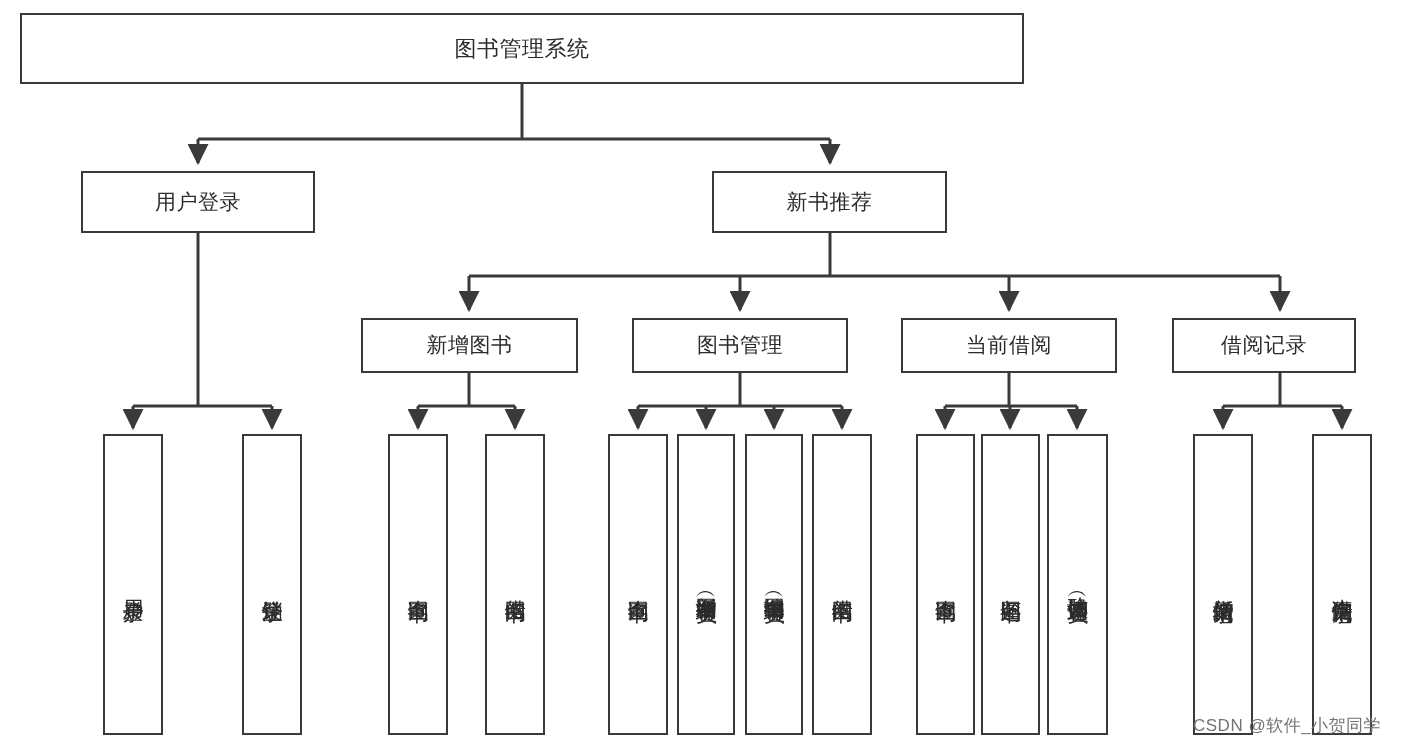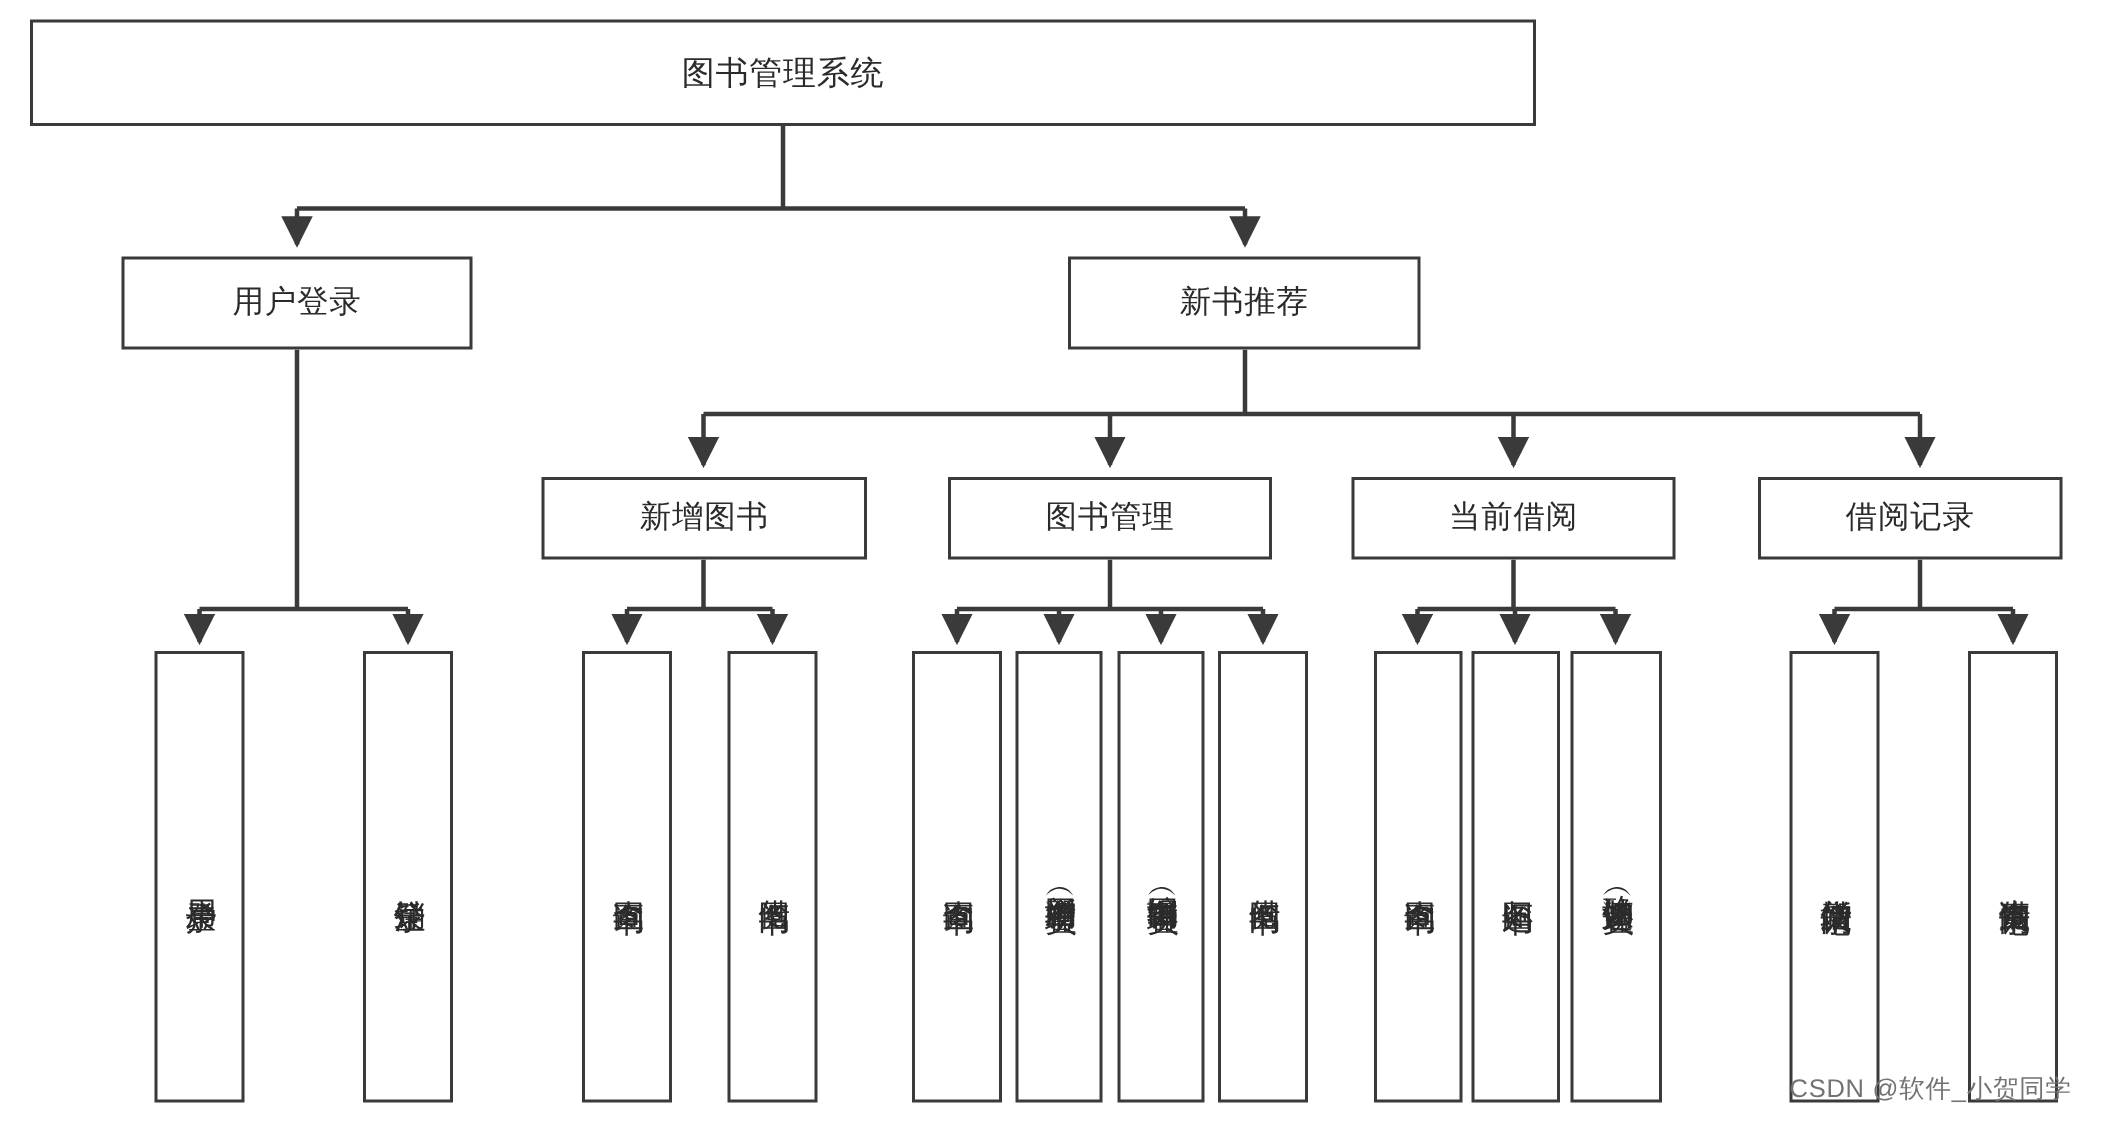--- a/index.html
+++ b/index.html
@@ -131,21 +131,21 @@
 
   <div class="node" style="left:361px; top:318px; width:217px; height:55px;">
     <span class="node-label">新增图书</span>
   </div>
   <div class="node" style="left:632px; top:318px; width:216px; height:55px;">
     <span class="node-label">图书管理</span>
   </div>
   <div class="node" style="left:901px; top:318px; width:216px; height:55px;">
     <span class="node-label">当前借阅</span>
   </div>
-  <div class="node" style="left:1172px; top:318px; width:203px; height:55px;">
+  <div class="node" style="left:1172px; top:318px; width:184px; height:55px;">
     <span class="node-label">借阅记录</span>
   </div>
 
   <div class="node vertical" style="left:103px; top:434px; width:60px; height:301px;">
     <span class="node-label">用户登录</span>
   </div>
   <div class="node vertical" style="left:242px; top:434px; width:60px; height:301px;">
     <span class="node-label">注销登录</span>
   </div>
   <div class="node vertical" style="left:388px; top:434px; width:60px; height:301px;">

